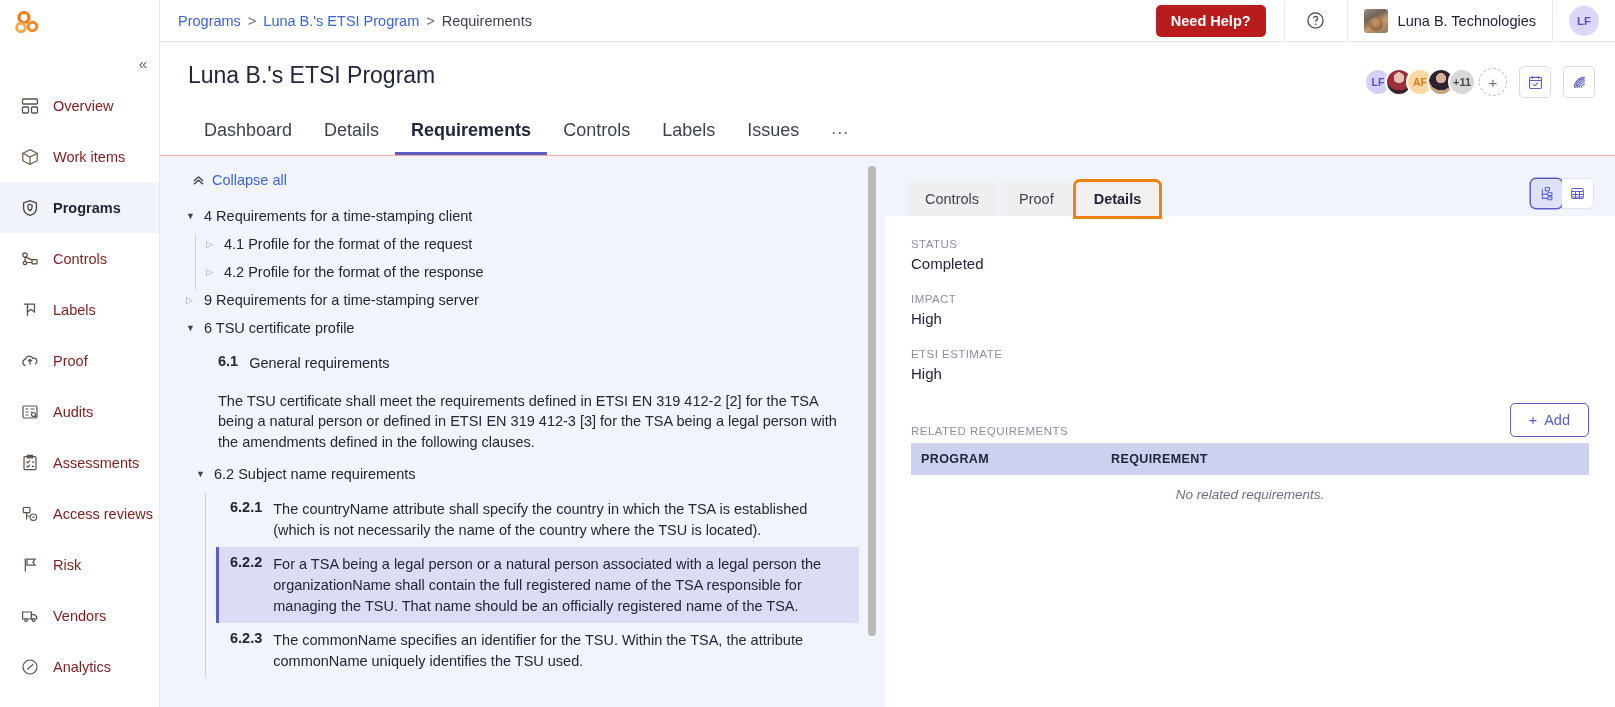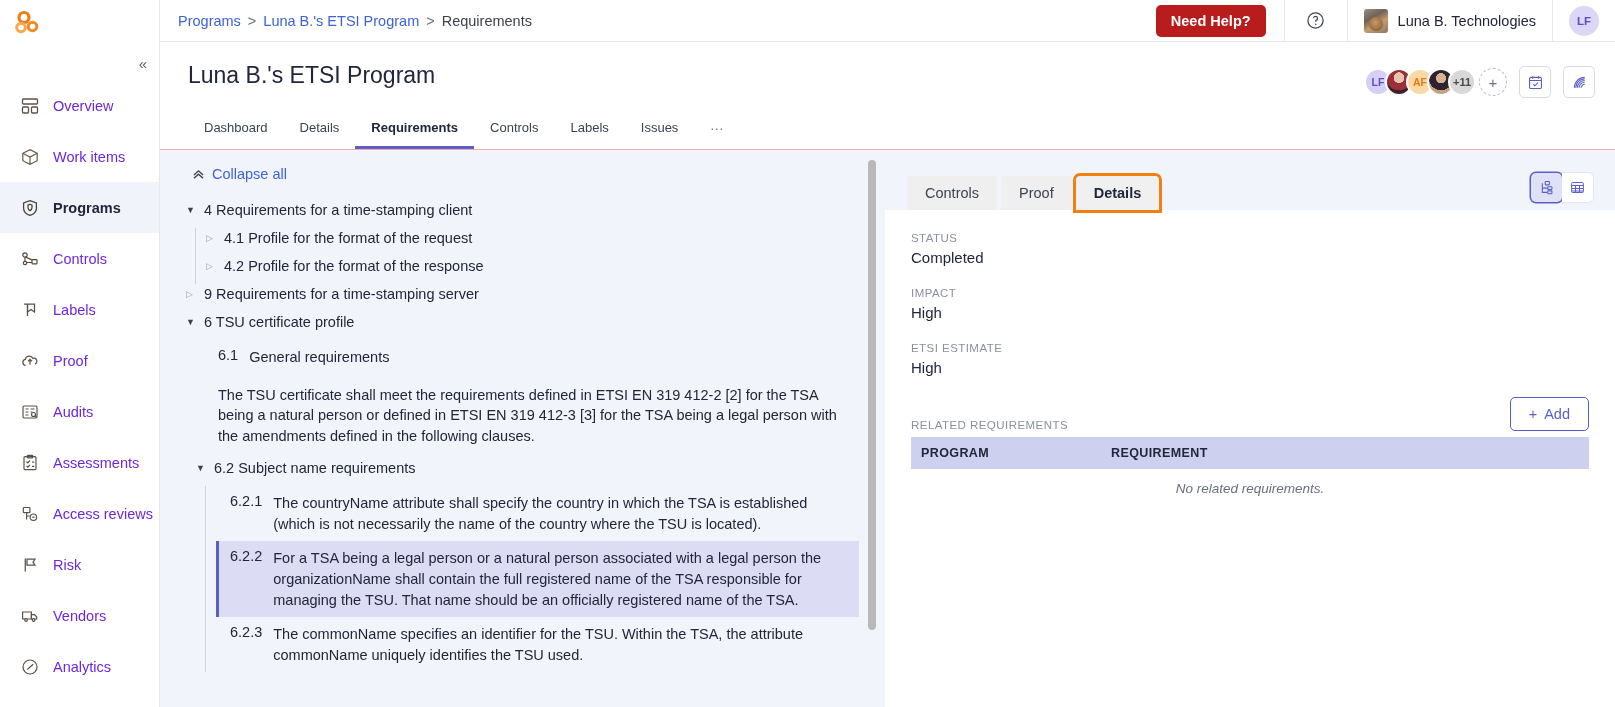--- a/index.html
+++ b/index.html
@@ -20,21 +20,21 @@
     position: relative;
     flex: 0 0 160px;
   }
   .logo { height: 46px; display: flex; align-items: center; padding-left: 12px; }
   .collapse-row { height: 34px; display: flex; align-items: center; justify-content: flex-end; padding-right: 12px; }
   .collapse-btn { color: #5c6070; font-size: 15px; line-height: 1; cursor: pointer; }
 
   .nav-item {
     display: flex; align-items: center; gap: 13px;
     height: 51px; padding-left: 20px;
-    color: #6d28d9; font-size: 14.5px; cursor: pointer;
+    color: #7f1d1d; font-size: 14.5px; cursor: pointer;
   }
   .nav-item .nav-icon { width: 20px; height: 20px; display: flex; align-items: center; justify-content: center; flex: 0 0 20px; }
   .nav-item.active { background: #f1f3fb; font-weight: bold; color: #22263a; }
   .nav-item.active::before {
     content:""; position:absolute; left:0; width:0px; height:51px;
   }
 
   
   .right { flex: 1; height: 707px; display: flex; flex-direction: column; min-width: 0; }
 
@@ -96,21 +96,21 @@
     background: #fff; border: 1.5px dashed #b6bacb; color: #6b7080; font-size: 15px; font-weight: normal;
     margin-left: 3px;
   }
   .sq-btn {
     width: 32px; height: 32px; border: 1px solid #d7dae6; border-radius: 5px;
     background: #fff; display: flex; align-items: center; justify-content: center; cursor: pointer;
   }
 
   .tabs { display: flex; align-items: flex-end; gap: 0; margin-top: 12px; }
   .tab {
-    font-size: 13px; color: #3d4250; padding: 8px 16px 11px 16px; cursor: pointer;
+    font-size: 18px; color: #3d4250; padding: 8px 16px 11px 16px; cursor: pointer;
     border-bottom: 3px solid transparent; white-space: nowrap;
   }
   .tab.active { font-weight: bold; color: #22263a; border-bottom-color: #5a5fc7; }
   .tab.dots { color: #6b7080; letter-spacing: 1px; padding-bottom: 13px; }
 
   
   .body { flex: 1; display: flex; min-height: 0; border-top: 1px solid #fca5a5; }
 
   .reqpanel {
     width: 725px; flex: 0 0 725px; background: #f2f4fc;
@@ -126,21 +126,21 @@
     width: 18px; flex: 0 0 18px; color: #6b7080; font-size: 9px; line-height: 20px; cursor: pointer; text-align: left;
   }
   .caret.open { color: #3d4250; }
   .caret.closed { color: #9aa0b0; }
   .node-label { line-height: 20px; padding-bottom: 8px; cursor: pointer; }
 
   .lvl1 { margin-left: 0px; }
   .guide { border-left: 1px solid #ccd1e2; margin-left: 9px; padding-left: 10px; }
 
   .leaf { display: flex; gap: 11px; font-size: 14.5px; color: #22263a; padding: 7px 12px 7px 14px; }
-  .leaf .num { font-weight: normal; flex: 0 0 auto; white-space: nowrap; }
+  .leaf .num { font-weight: bold; flex: 0 0 auto; white-space: nowrap; }
   .leaf .txt { line-height: 1.42; }
   .leaf.selected { background: #dcdcf4; border-left: 3px solid #5a5fc7; padding-left: 11px; }
   .para { font-size: 14.5px; line-height: 1.42; color: #22263a; padding: 10px 12px 12px 14px; }
 
   .vscroll {
     position: absolute; right: 9px; top: 10px; width: 8px; height: 470px;
     background: #b9b9b9; border-radius: 4px; cursor: pointer;
   }
 
   

